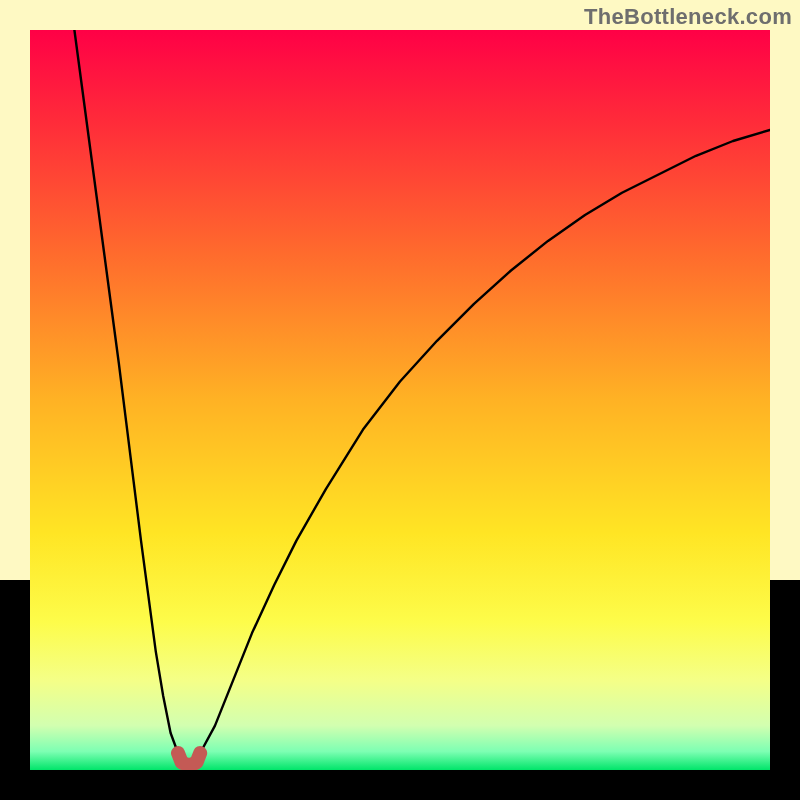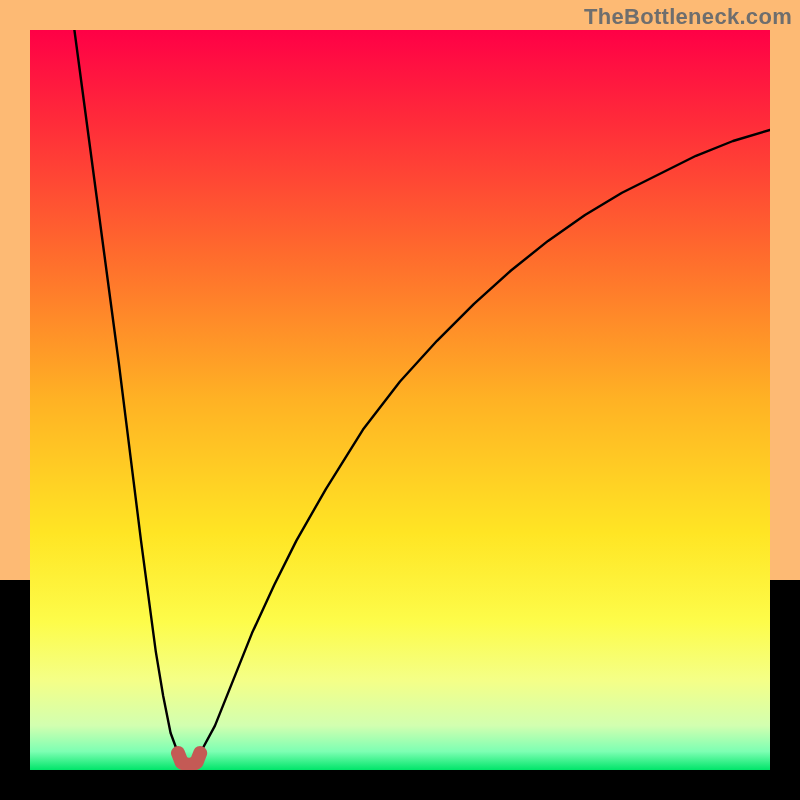--- a/index.html
+++ b/index.html
@@ -7,21 +7,21 @@
     padding: 0;
     width: 800px;
     height: 800px;
     overflow: hidden;
     background: #000;
   }
   .frame {
     position: relative;
     width: 800px;
     height: 580px;
-    background: #fdba74;
+    background: #fef9c3;
   }
   .plot {
     position: absolute;
     left: 30px;
     top: 30px;
     width: 740px;
     height: 740px;
   }
   .attribution {
     position: absolute;

